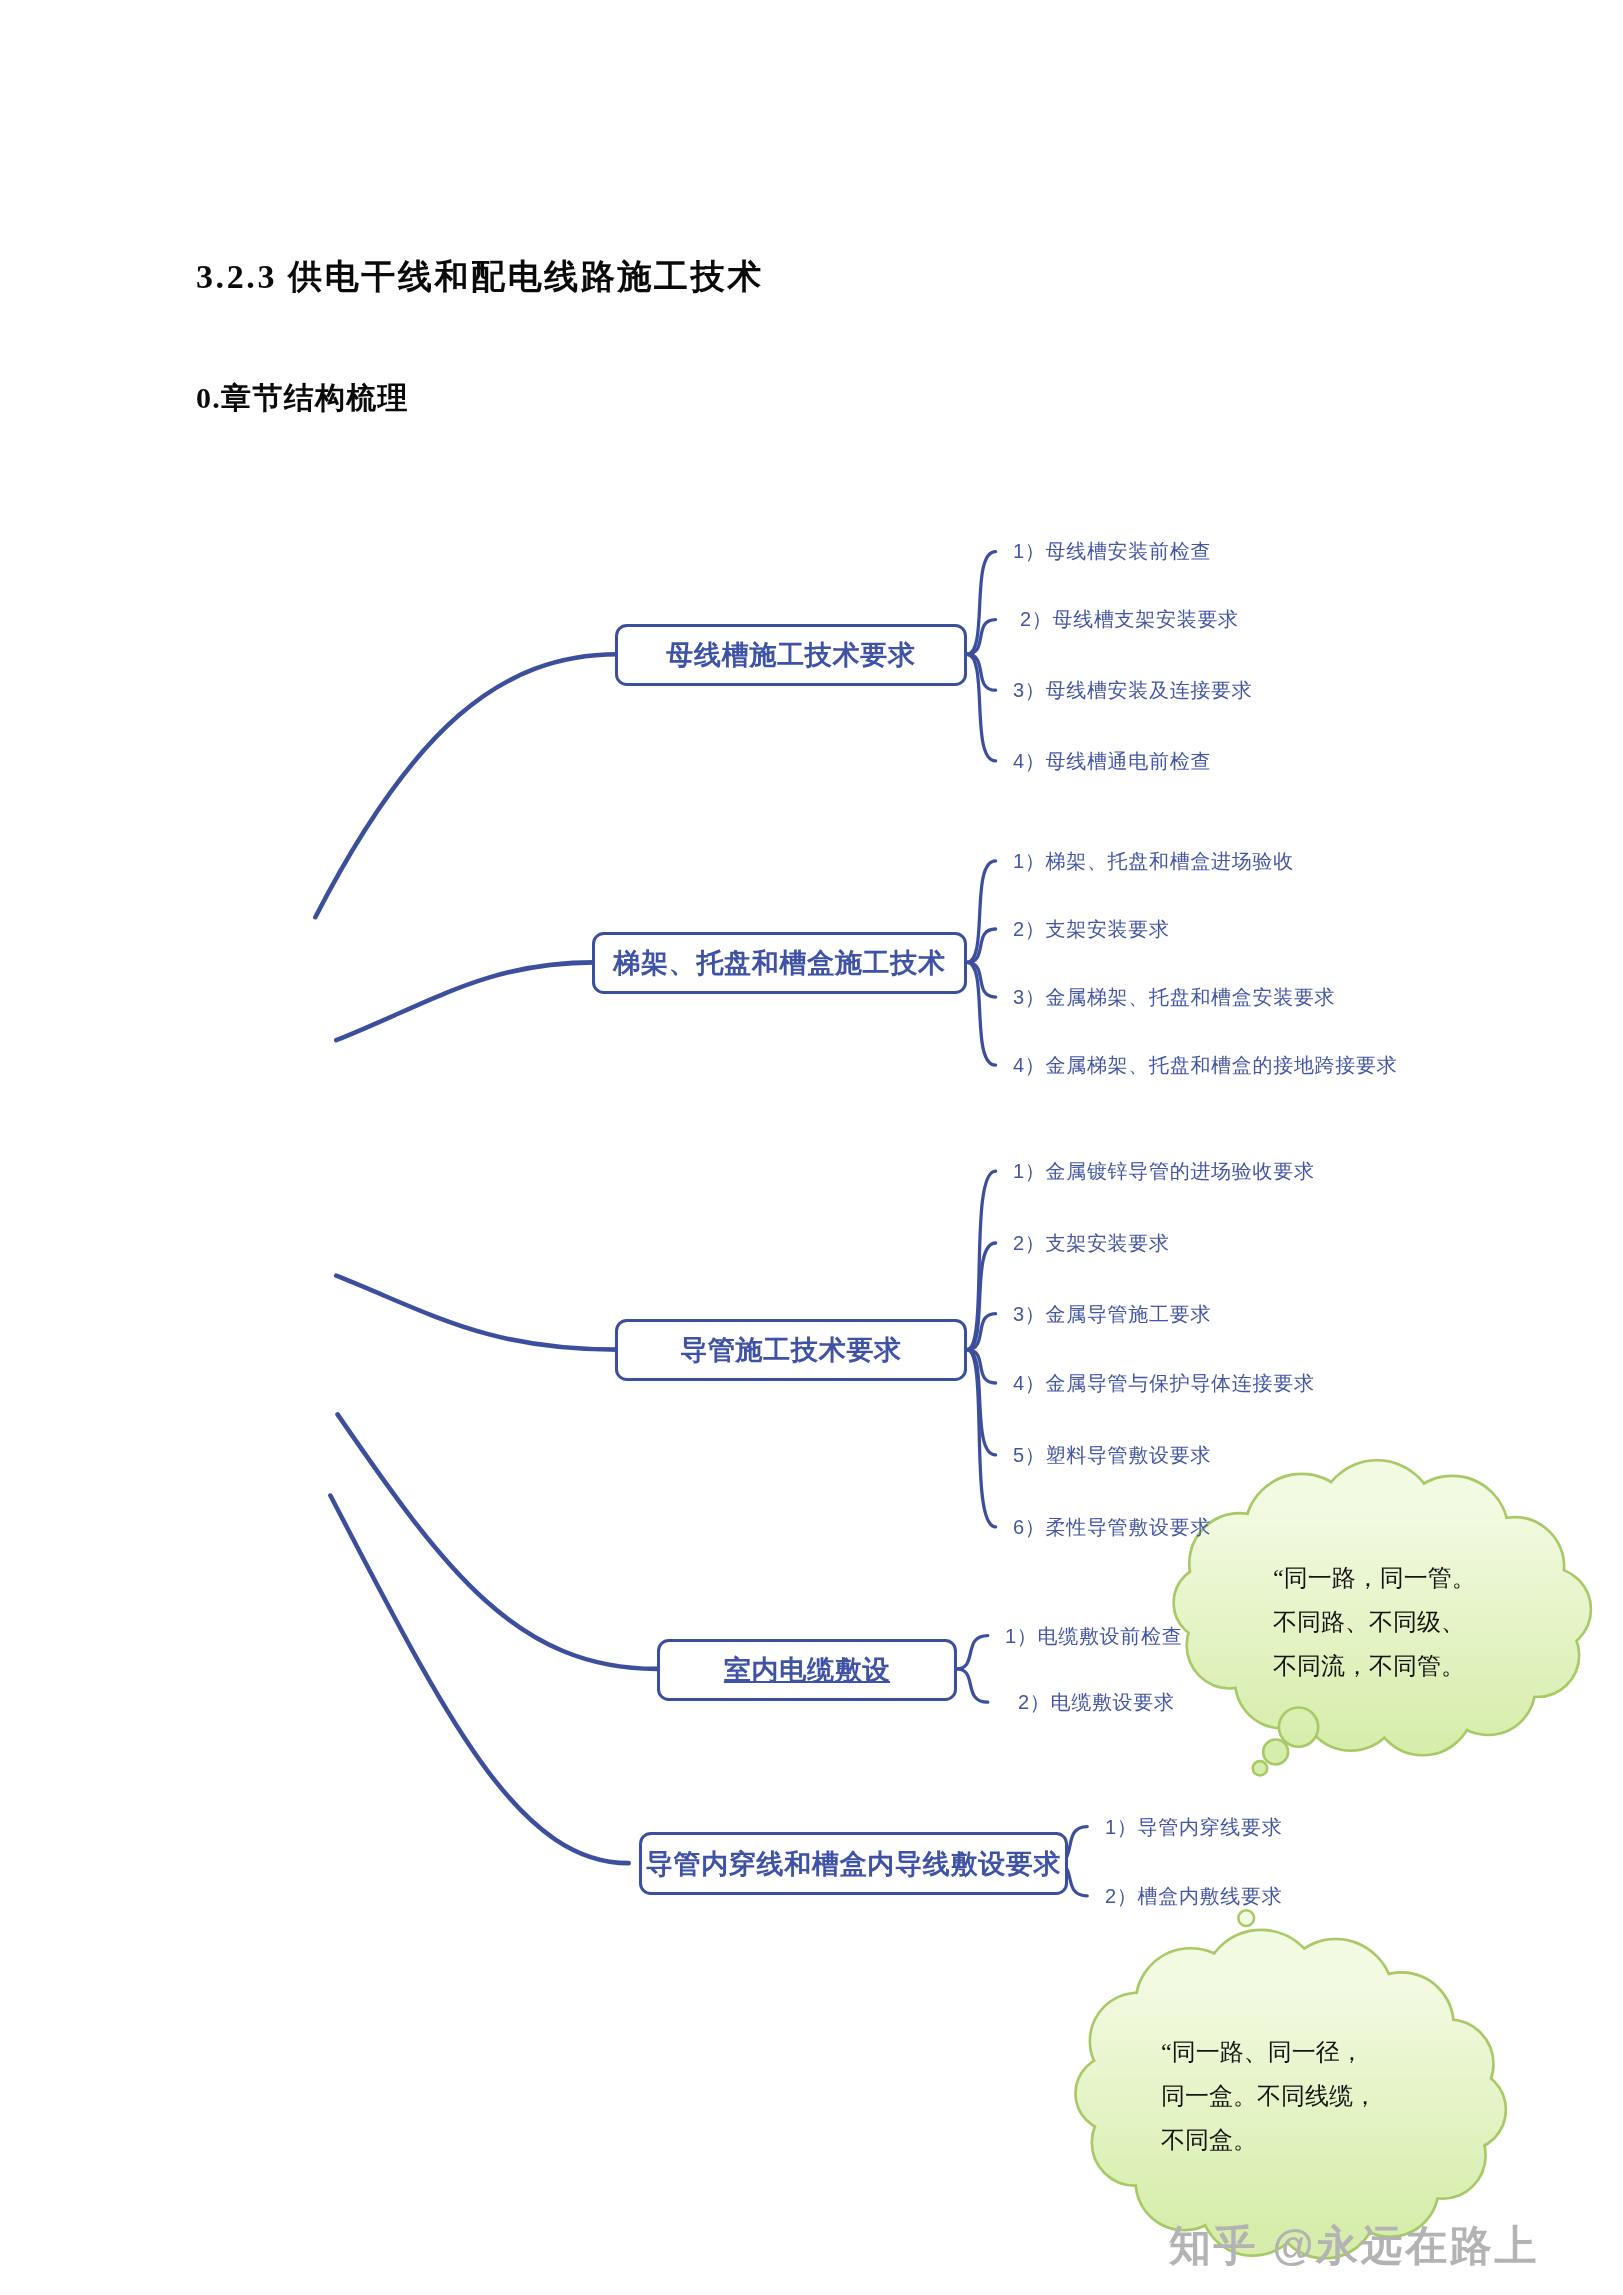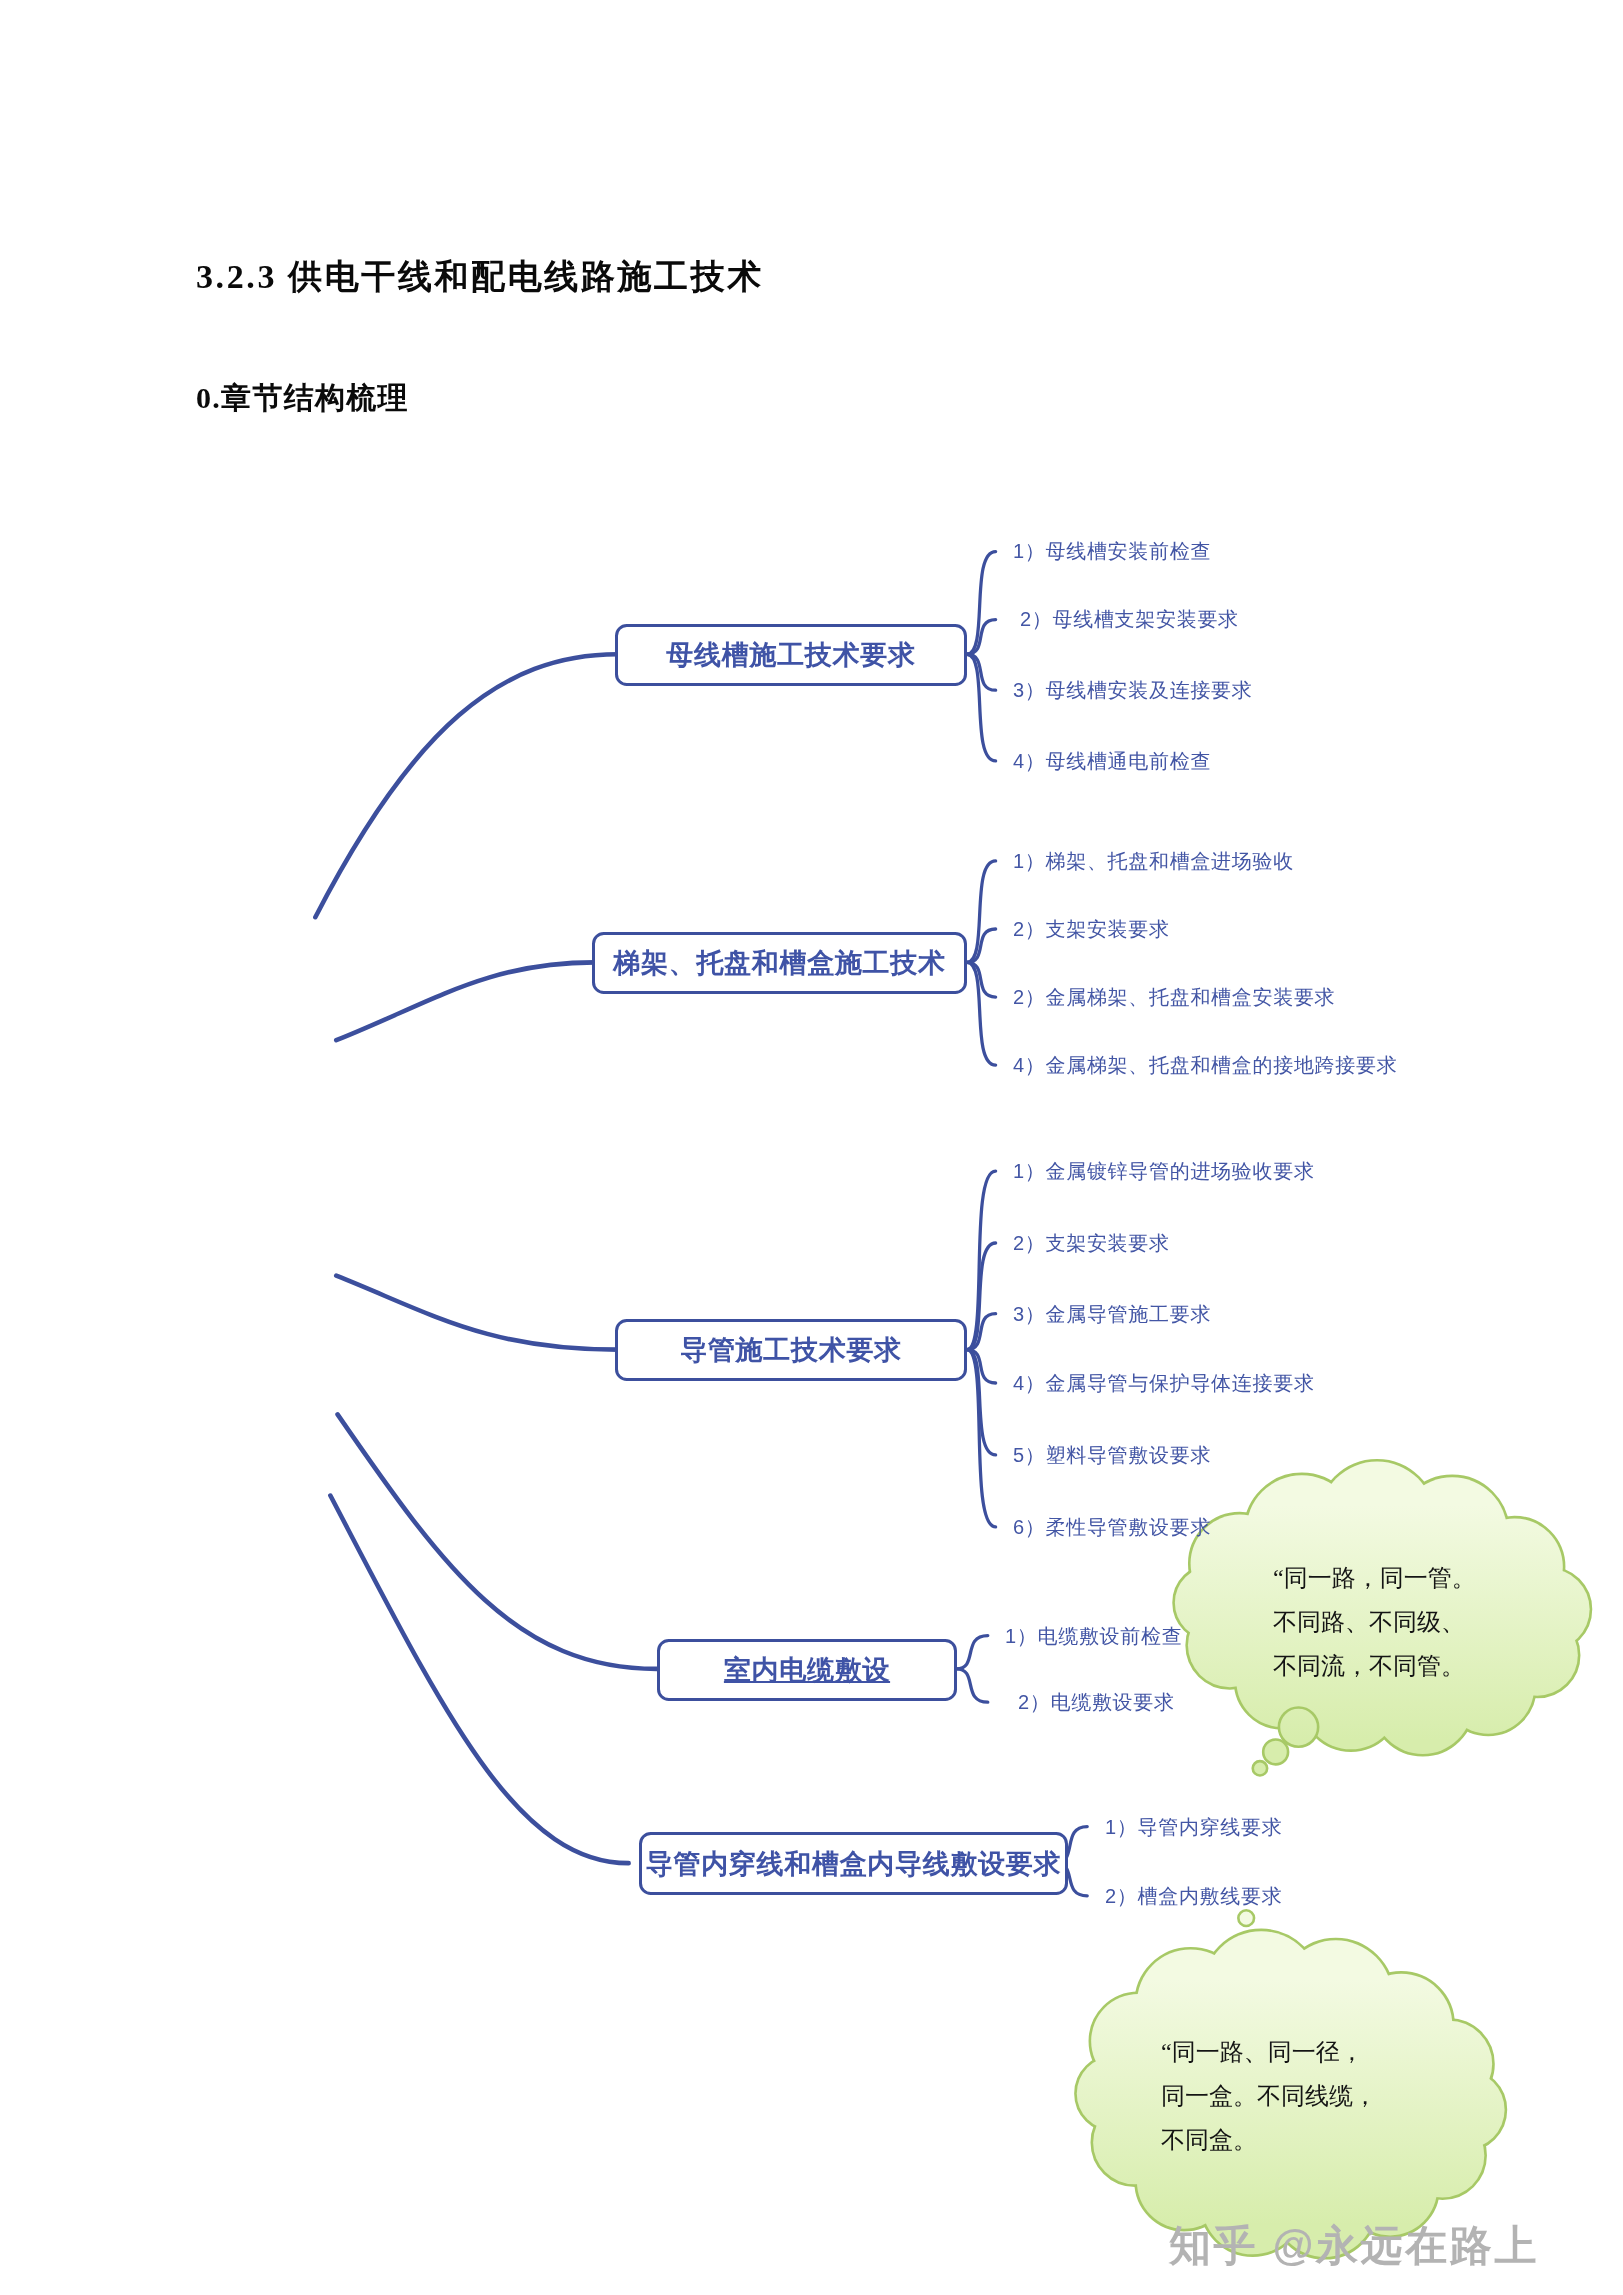--- a/index.html
+++ b/index.html
@@ -172,21 +172,21 @@
   <div class="branch-box" style="left:657px;top:1639px;width:300px;height:62px;text-decoration:underline;">室内电缆敷设</div>
   <div class="branch-box" style="left:627px;top:1832px;width:429px;height:63px;margin-left:12px;">导管内穿线和槽盒内导线敷设要求</div>
 
   <div class="child-label" style="left:1013px;top:537px;">1）母线槽安装前检查</div>
   <div class="child-label" style="left:1013px;top:605px;margin-left:7px;">2）母线槽支架安装要求</div>
   <div class="child-label" style="left:1013px;top:676px;">3）母线槽安装及连接要求</div>
   <div class="child-label" style="left:1013px;top:747px;">4）母线槽通电前检查</div>
 
   <div class="child-label" style="left:1013px;top:847px;">1）梯架、托盘和槽盒进场验收</div>
   <div class="child-label" style="left:1013px;top:915px;">2）支架安装要求</div>
-  <div class="child-label" style="left:1013px;top:983px;">2）金属梯架、托盘和槽盒安装要求</div>
+  <div class="child-label" style="left:1013px;top:983px;">3）金属梯架、托盘和槽盒安装要求</div>
   <div class="child-label" style="left:1013px;top:1051px;">4）金属梯架、托盘和槽盒的接地跨接要求</div>
 
   <div class="child-label" style="left:1013px;top:1157px;">1）金属镀锌导管的进场验收要求</div>
   <div class="child-label" style="left:1013px;top:1229px;">2）支架安装要求</div>
   <div class="child-label" style="left:1013px;top:1300px;">3）金属导管施工要求</div>
   <div class="child-label" style="left:1013px;top:1369px;">4）金属导管与保护导体连接要求</div>
   <div class="child-label" style="left:1013px;top:1441px;">5）塑料导管敷设要求</div>
   <div class="child-label" style="left:1013px;top:1513px;">6）柔性导管敷设要求</div>
 
   <div class="child-label" style="left:1005px;top:1622px;">1）电缆敷设前检查</div>

